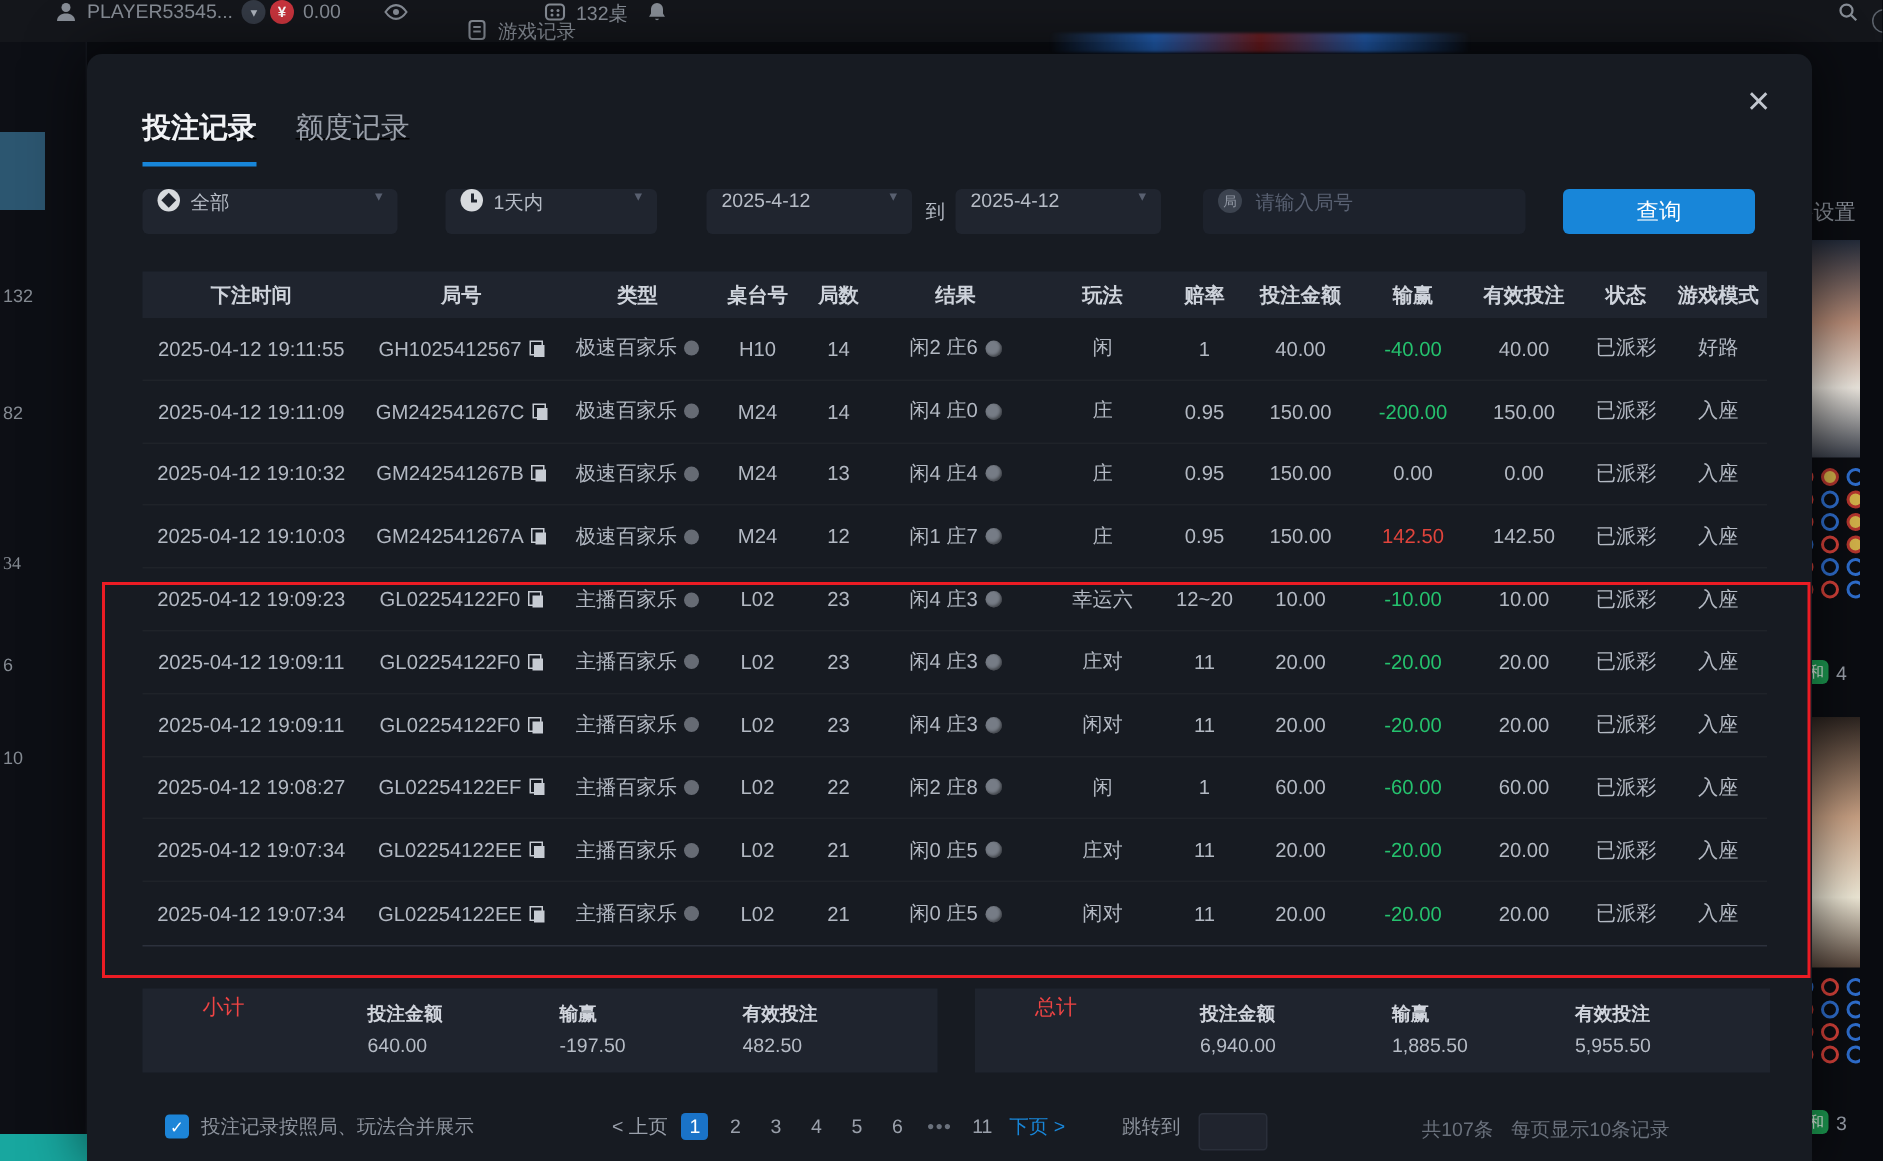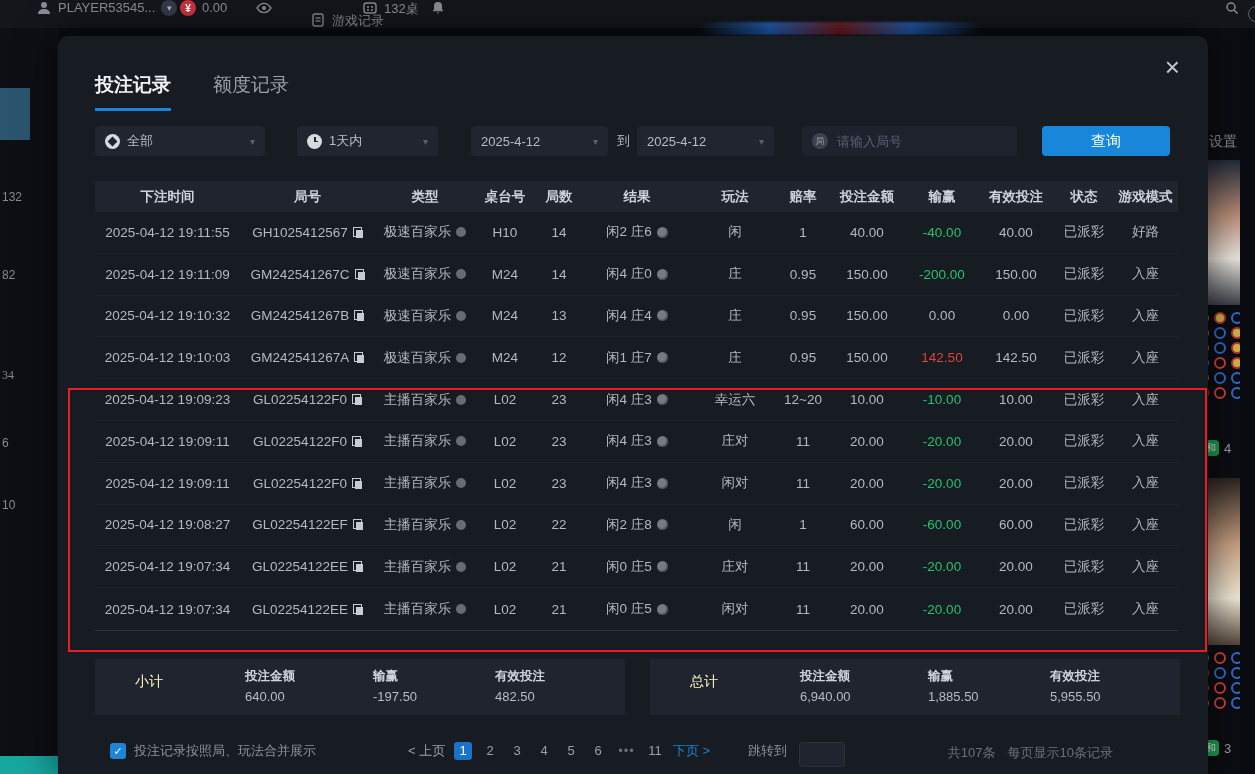--- a/index.html
+++ b/index.html
@@ -41,27 +41,27 @@
   .bead-b{border:2px solid #2f6fd0;}
   .bead-y{background:#d4b34a;border:2px solid #b5352e;}
   .bead-r7{border:2px solid #d8423a;color:#e05a4c;font-weight:bold;}
   .tie-badge{position:absolute;left:10px;display:flex;align-items:center;gap:5px;color:#9aa0aa;font-size:13px;}
   .tie1{top:412px;}.tie2{top:712px;}
   .tie-chip{width:16px;height:16px;border-radius:4px;background:#1d9e53;color:#eaf5ec;font-size:10px;display:flex;align-items:center;justify-content:center;}
 
   
   .modal{position:absolute;left:58px;top:36px;width:1150px;height:738px;background:#171b22;border-radius:10px 10px 0 0;box-shadow:0 0 40px rgba(0,0,0,.65);}
   .close-x{position:absolute;right:28px;top:18px;color:#c2c7cf;font-size:26px;line-height:26px;cursor:pointer;}
-  .tabs{position:absolute;left:37px;top:36px;display:flex;gap:42px;}
+  .tabs{position:absolute;left:37px;top:36px;display:flex;gap:26px;text-decoration:underline;}
   .tab{font-size:19px;color:#9aa0aa;padding-bottom:10px;cursor:pointer;}
   .tab.active{color:#f0f2f5;font-weight:bold;border-bottom:3px solid #1886d9;}
 
   
   .filters{position:absolute;left:0;top:90px;width:1150px;height:30px;}
-  .ctrl{position:absolute;top:0;height:30px;background:#20252f;border-radius:4px;display:flex;align-items:center;color:#b6bcc6;font-size:13px;padding:0 10px;gap:7px;}
+  .ctrl{position:absolute;top:0;height:30px;background:#20252f;border-radius:4px;display:flex;align-items:flex-start;color:#b6bcc6;font-size:13px;padding:0 10px;gap:7px;}
   .ctrl .chev{margin-left:auto;color:#596070;font-size:10px;}
   .f-game{left:37px;width:170px;}
   .f-range{left:239px;width:141px;}
   .f-from{left:413px;width:137px;}
   .f-tolabel{position:absolute;left:559px;top:6px;color:#b6bcc6;font-size:13px;}
   .f-to{left:579px;width:137px;}
   .f-input{left:744px;width:215px;background:#1d222c;}
   .f-input input{background:transparent;border:none;outline:none;color:#b6bcc6;font-size:13px;width:150px;}
   .f-input input::placeholder{color:#596172;}
   .f-btn{position:absolute;left:984px;top:0;width:128px;height:30px;background:#1886d9;border:none;border-radius:4px;color:#fff;font-size:15px;cursor:pointer;}
@@ -87,21 +87,21 @@
   .type-dot{width:10px;height:10px;border-radius:50%;background:#7a808a;opacity:.8;display:inline-block;}
   .result-bead{width:11px;height:11px;border-radius:50%;background:#767c86;box-shadow:inset -1px -1px 2px rgba(0,0,0,.45);display:inline-block;}
 
   
   .red-rect{position:absolute;left:68px;top:388px;width:1139px;height:264px;border:2px solid #ec1c24;pointer-events:none;z-index:30;}
 
   
   .sum-panel{position:absolute;top:623px;width:530px;height:56px;background:#1f242e;color:#b6bcc6;}
   .sum-left{left:37px;}
   .sum-right{left:592px;}
-  .sum-label{position:absolute;left:40px;top:14px;font-size:14px;color:#fef9c3;}
+  .sum-label{position:absolute;left:40px;top:4px;font-size:14px;color:#ef4444;}
   .sum-col{position:absolute;top:9px;width:140px;}
   .sc1{left:150px;}.sc2{left:278px;}.sc3{left:400px;}
   .sum-col .k{font-size:12.5px;color:#d0d4dc;font-weight:bold;margin-bottom:4px;}
   .sum-col .v{font-size:13px;color:#b6bcc6;}
 
   
   .mfooter{position:absolute;left:0;top:703px;width:1150px;height:30px;color:#8d939d;font-size:13px;}
   .merge{position:absolute;left:52px;top:3px;display:flex;align-items:center;gap:8px;}
   .chk{width:16px;height:16px;border-radius:3px;background:#1d85d8;color:#fff;font-size:11px;display:flex;align-items:center;justify-content:center;cursor:pointer;}
   .pagination{position:absolute;left:350px;top:3px;display:flex;align-items:center;gap:9px;color:#9aa0ab;}

